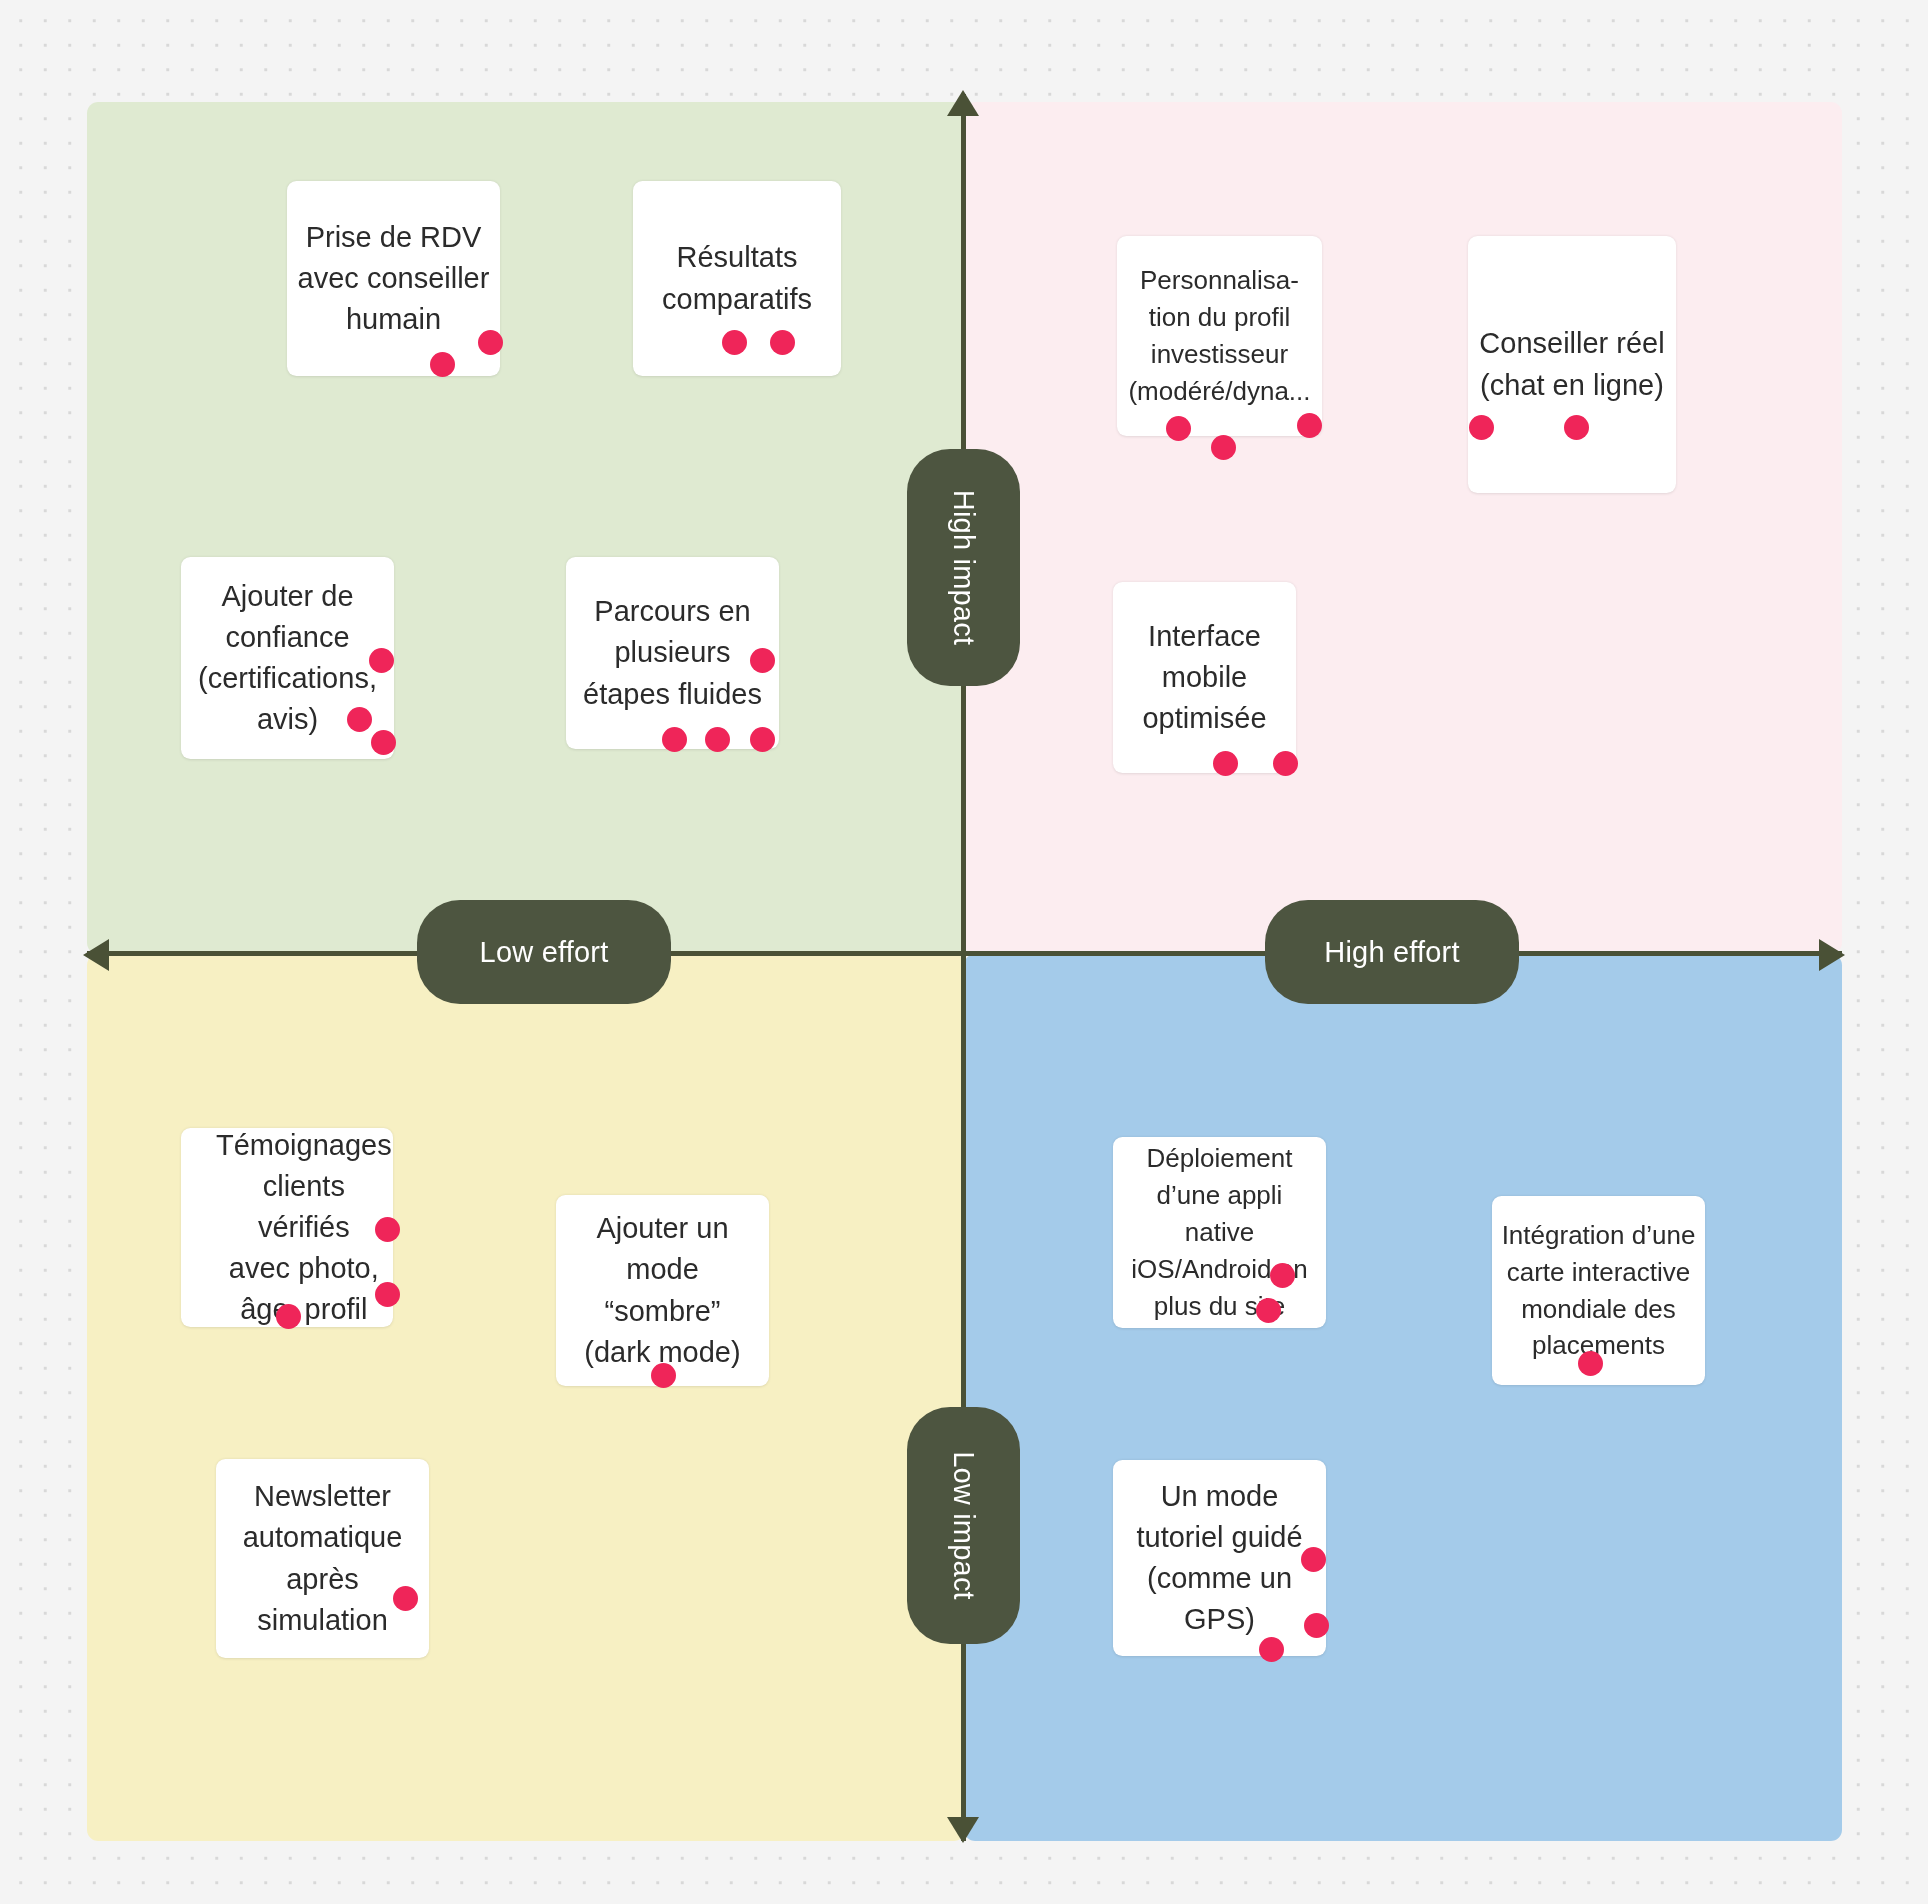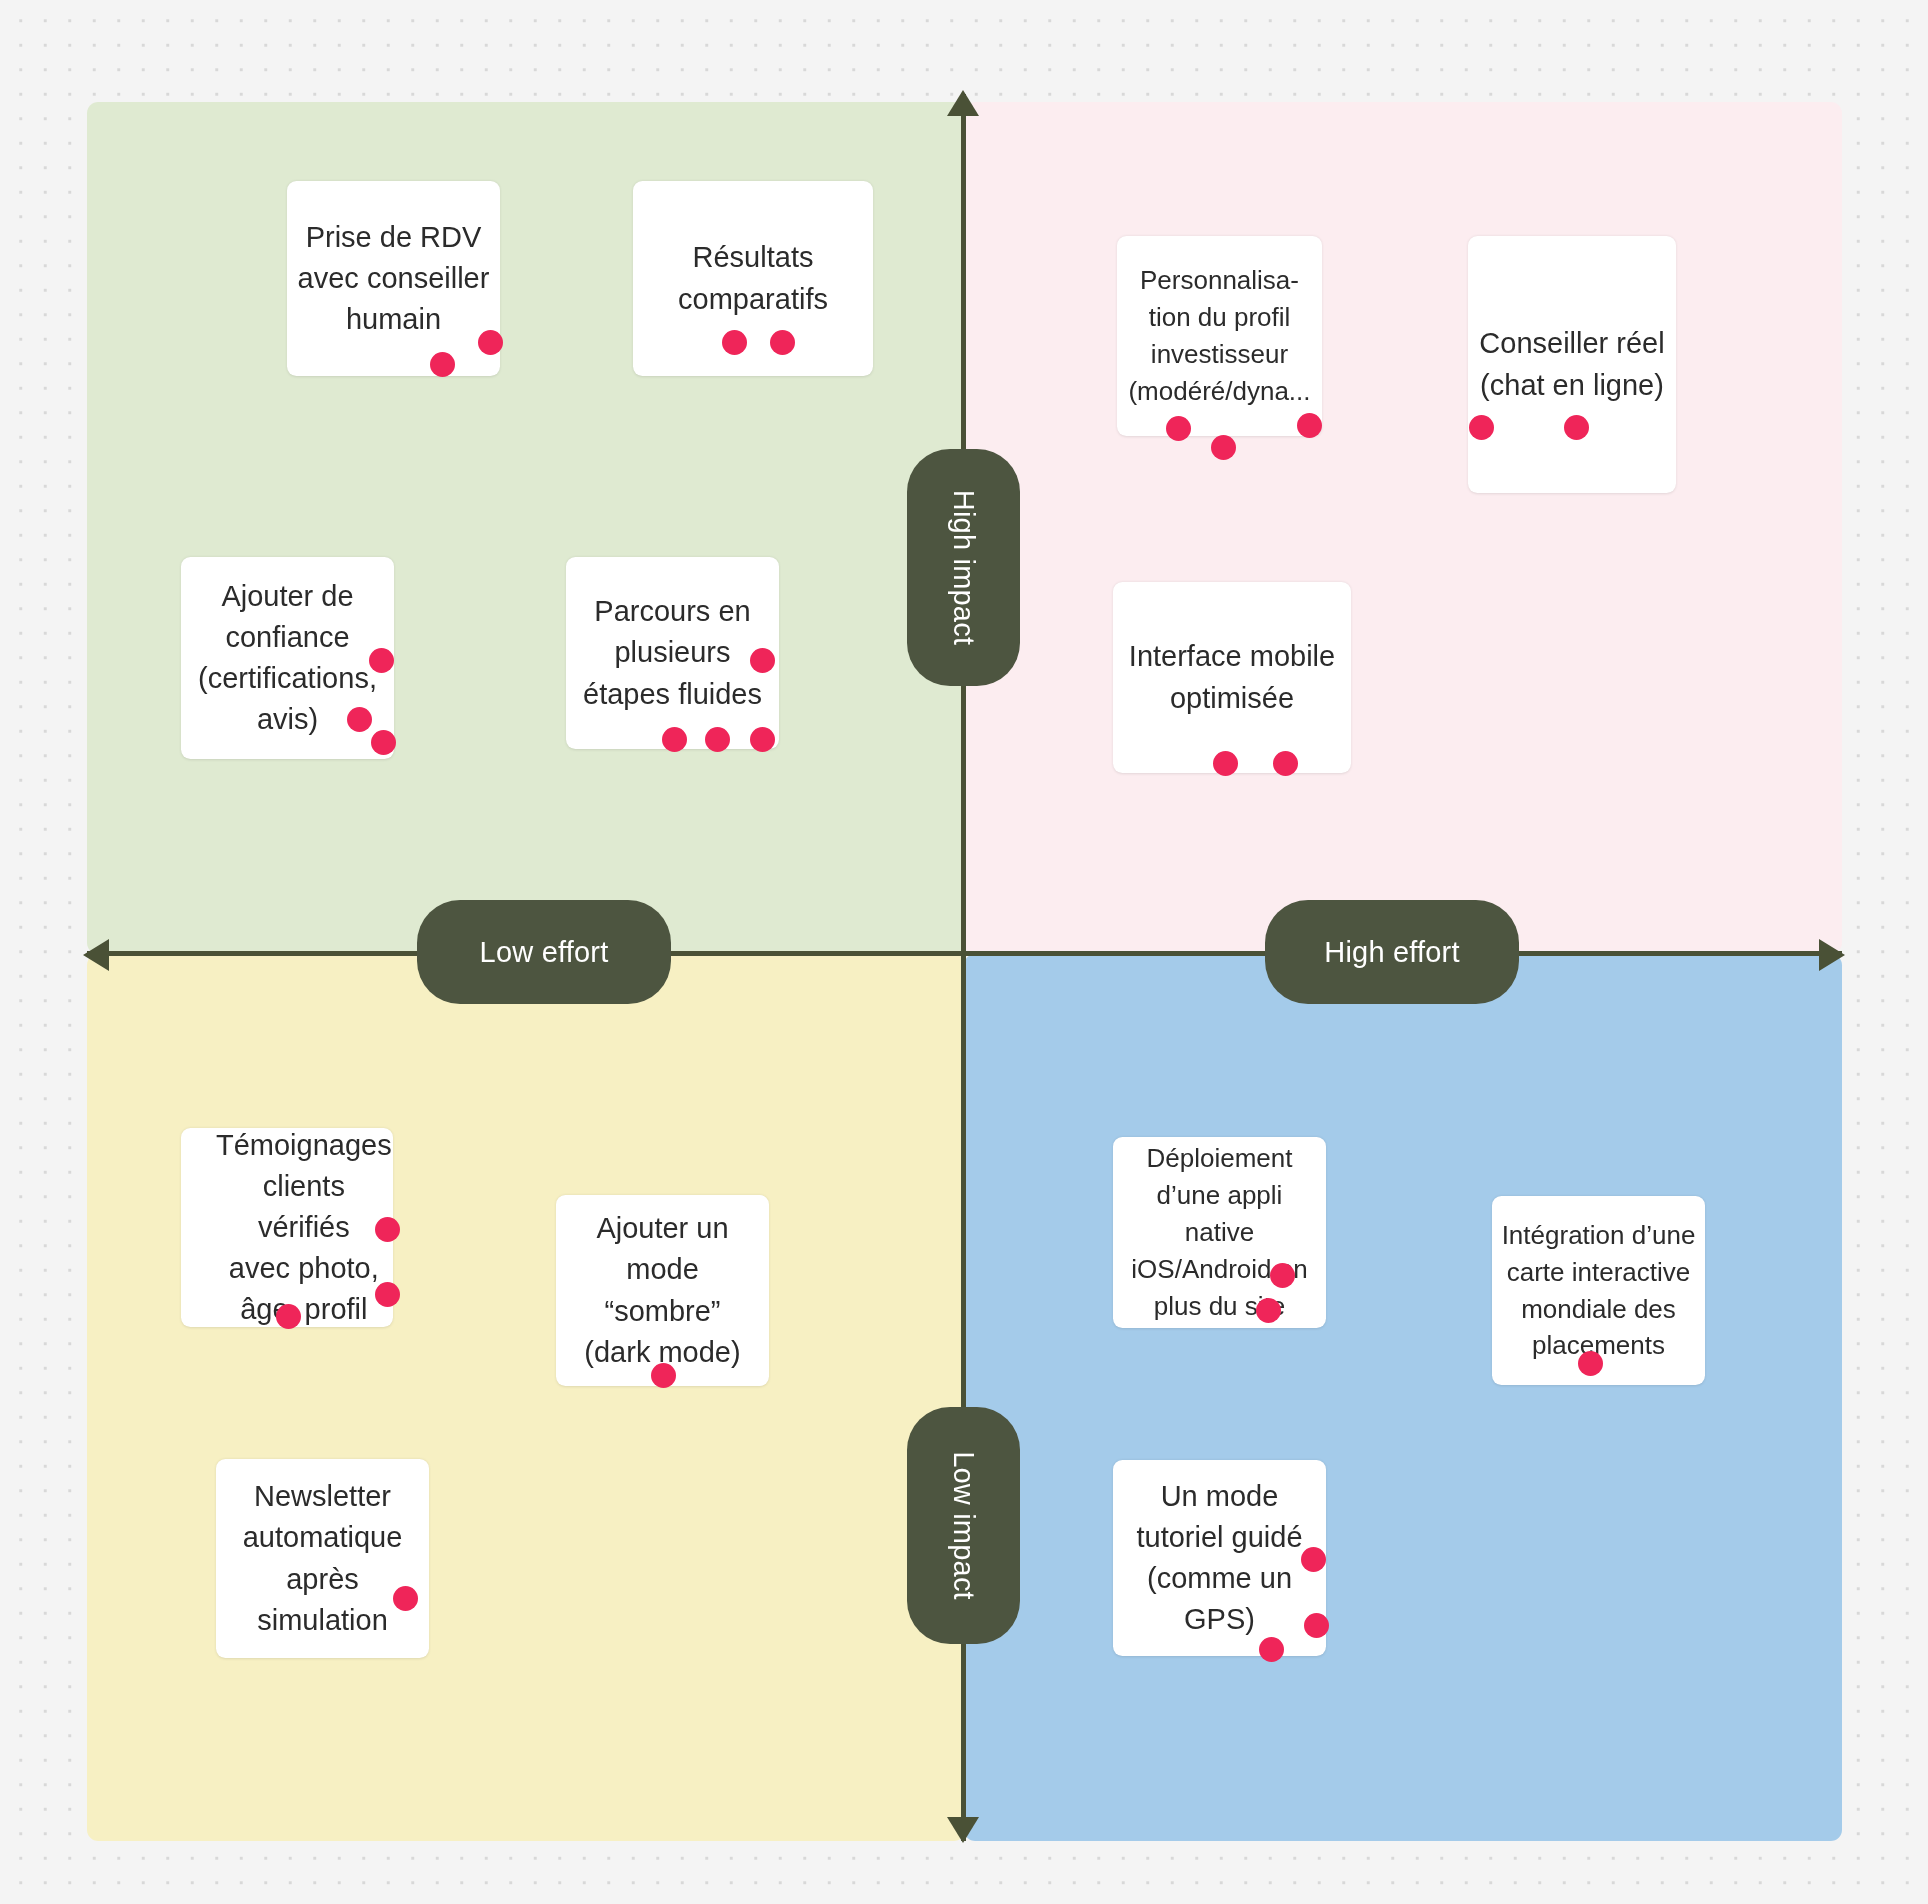--- a/index.html
+++ b/index.html
@@ -135,21 +135,21 @@
   </div>
 
   <div class="card" style="left:287px; top:181px; width:213px; height:195px;justify-content:center;">
     <div class="card-text fs-lg">Prise de RDV
 avec conseiller
 humain</div>
   </div>
   <div class="dot" style="left:430px; top:352px;"></div>
   <div class="dot" style="left:478px; top:330px;"></div>
 
-  <div class="card" style="left:633px; top:181px; width:240px; height:195px;">
+  <div class="card" style="left:633px; top:181px; width:208px; height:195px;">
     <div class="card-text fs-lg">Résultats
 comparatifs</div>
   </div>
   <div class="dot" style="left:722px; top:330px;"></div>
   <div class="dot" style="left:770px; top:330px;"></div>
 
   <div class="card" style="left:181px; top:557px; width:213px; height:202px;">
     <div class="card-text fs-lg">Ajouter de
 confiance
 (certifications,
@@ -179,21 +179,21 @@
   <div class="dot" style="left:1211px; top:435px;"></div>
   <div class="dot" style="left:1297px; top:413px;"></div>
 
   <div class="card" style="left:1468px; top:236px; width:208px; height:257px;">
     <div class="card-text fs-lg">Conseiller réel
 (chat en ligne)</div>
   </div>
   <div class="dot" style="left:1469px; top:415px;"></div>
   <div class="dot" style="left:1564px; top:415px;"></div>
 
-  <div class="card" style="left:1113px; top:582px; width:238px; height:191px;">
+  <div class="card" style="left:1113px; top:582px; width:183px; height:191px;">
     <div class="card-text fs-lg">Interface mobile
 optimisée</div>
   </div>
   <div class="dot" style="left:1213px; top:751px;"></div>
   <div class="dot" style="left:1273px; top:751px;"></div>
 
   <div class="card" style="left:181px; top:1128px; width:212px; height:199px;padding-left:43px;">
     <div class="card-text fs-lg">Témoignages
 clients vérifiés
 avec photo,

